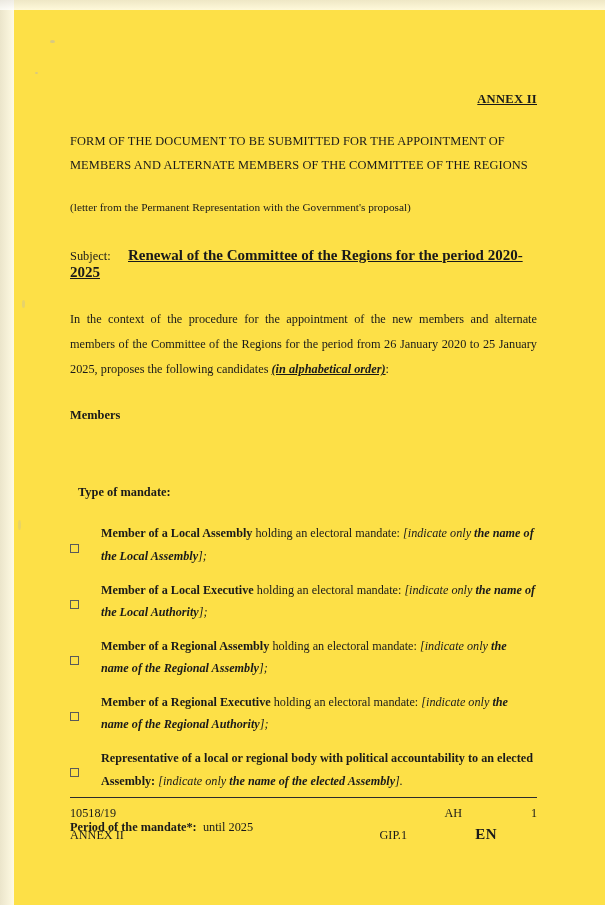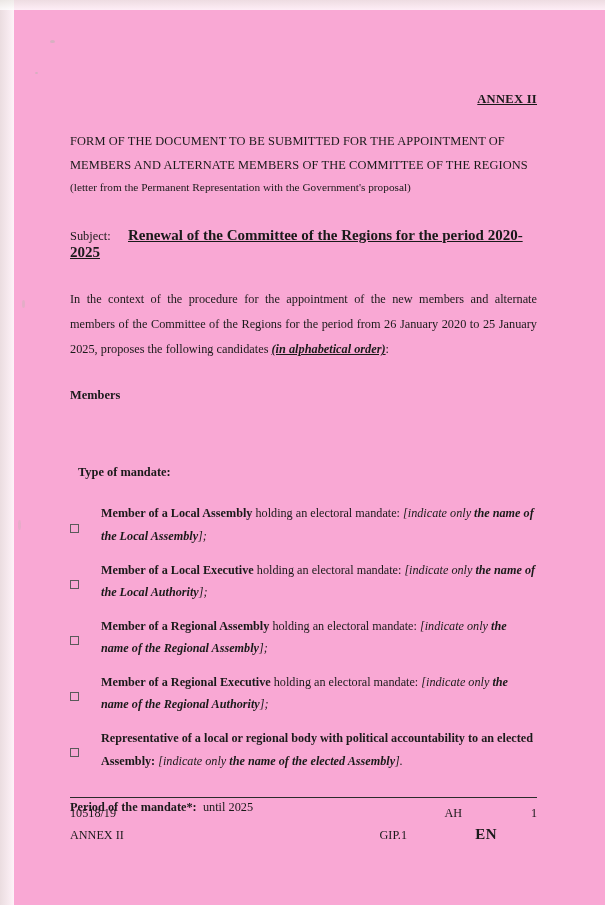--- a/index.html
+++ b/index.html
@@ -11,21 +11,21 @@
     width: 605px;
     height: 905px;
     font-family: "Liberation Serif", serif;
     color: #1a1a1a;
     position: relative;
     overflow: hidden;
   }
   .page {
     position: absolute;
     inset: 0;
-    background: #f9a8d4;
+    background: #fde047;
   }
   
   .scan-edge-left {
     position: absolute;
     left: 0; top: 0; bottom: 0;
     width: 14px;
     background: linear-gradient(to right, #e8e6e2 0%, #f6f5f3 60%, #ffffff 100%);
     opacity: .85;
   }
   .scan-edge-top {
@@ -56,21 +56,21 @@
     margin-bottom: 22px;
   }
   .form-line {
     font-size: 12.4px;
     line-height: 1.95;
     letter-spacing: .1px;
   }
   .paren-line {
     font-size: 11.3px;
     line-height: 1.9;
-    margin-top: 0;
+    margin-top: 20px;
   }
   .subject-row {
     margin-top: 28px;
     font-size: 12.4px;
   }
   .subject-label {
     display: inline-block;
     width: 58px;
   }
   .subject-value {

